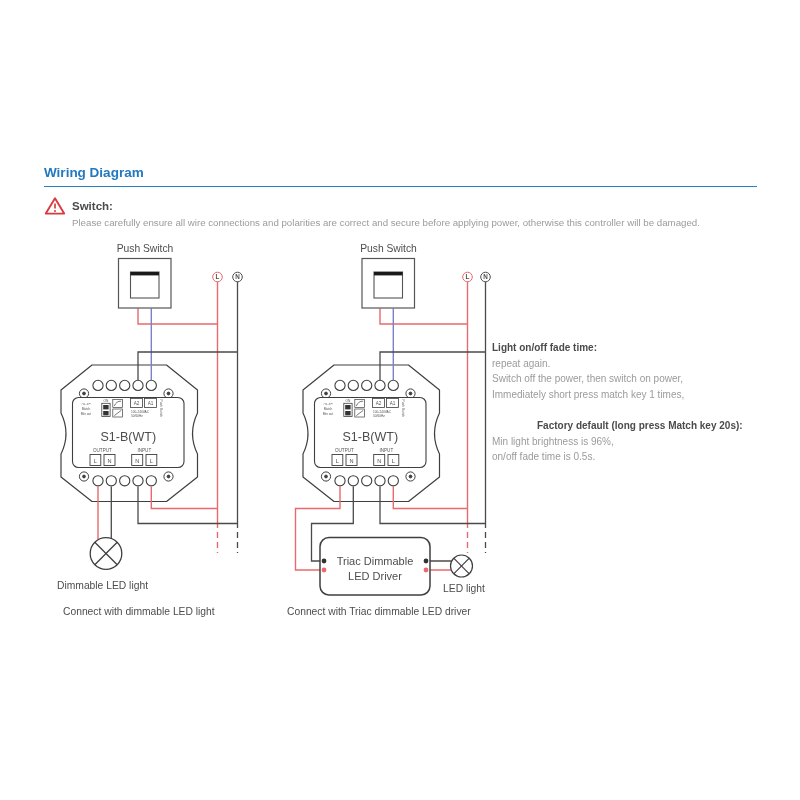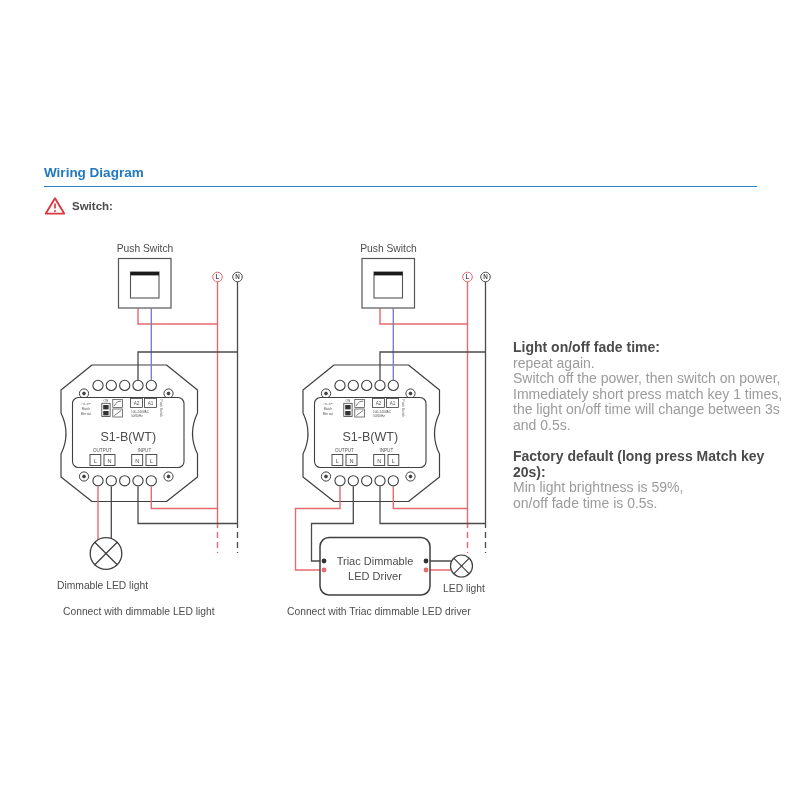--- a/index.html
+++ b/index.html
@@ -4,23 +4,23 @@
 <style>
   html,body{margin:0;padding:0;background:#fff;}
   .page{position:relative;width:800px;height:800px;background:#ffffff;overflow:hidden;
         font-family:"Liberation Sans",sans-serif;}
   .title{position:absolute;left:44px;top:165px;font-size:13.5px;font-weight:600;color:#2279c0;}
   .title-rule{position:absolute;left:44px;top:186px;width:713px;height:1px;background:#2b7fc3;}
   .caution-icon{position:absolute;left:44px;top:196px;}
   .caution-label{position:absolute;left:72px;top:200px;font-size:11.5px;color:#4b4b4b;font-weight:600;}
   .caution-text{position:absolute;left:72px;top:217px;font-size:9.7px;color:#9b9b9b;white-space:nowrap;}
   .diagram-svg{position:absolute;left:0;top:0;}
-  .notes{position:absolute;left:513px;top:340px;width:275px;font-size:14px;line-height:15.5px;color:#9b9b9b;}
+  .notes{position:absolute;left:492px;top:340px;width:275px;font-size:10px;line-height:15.5px;color:#9b9b9b;}
   .notes .bold{color:#4b4b4b;font-weight:700;}
-  .notes .gap{margin-top:16px;}
+  .notes .gap{margin-top:16px;margin-left:45px;}
   svg text{font-family:"Liberation Sans",sans-serif;fill:#4d4d4d;}
   text.lbl{font-size:10.3px;}
   text.badge{font-size:6.3px;font-weight:600;}
   text.model{font-size:12.5px;}
   text.tiny{font-size:3.2px;fill:#555;}
   text.tiny2{font-size:4.6px;fill:#555;}
   text.boxletter{font-size:5.6px;fill:#4d4d4d;}
   text.drv{font-size:11px;}
 </style>
 </head>
@@ -30,20 +30,21 @@
 
   <div class="title">Wiring Diagram</div>
   <div class="title-rule"></div>
 
   <svg class="caution-icon" width="22" height="20" viewBox="0 0 22 20">
     <path d="M11,2.2 L1.8,17.6 L20.2,17.6 Z" fill="none" stroke="#d93a3f" stroke-width="1.9" stroke-linejoin="round"></path>
     <line x1="11" y1="7.5" x2="11" y2="12.5" stroke="#d93a3f" stroke-width="1.7"></line>
     <circle cx="11" cy="15" r="1" fill="#d93a3f"></circle>
   </svg>
   <div class="caution-label">Switch:</div>
+  <div class="caution-text">Please carefully ensure all wire connections and polarities are correct and secure before applying power, otherwise this controller will be damaged.</div>
 
   <svg class="diagram-svg" width="800" height="800" viewBox="0 0 800 800">
 
     <g id="dimmer-module">
       <path d="M92,365 L166.5,365 L197.5,390 L197.5,413 Q187.5,433.5 197.5,454 L197.5,477 L166.5,501.5 L92,501.5 L61,477 L61,454 Q71,433.5 61,413 L61,390 Z" fill="#ffffff" stroke="#3f3f3f" stroke-width="1.2" stroke-linejoin="round"></path>
 
       <g fill="none" stroke="#3f3f3f" stroke-width="1">
         <circle cx="84" cy="393.5" r="4.6"></circle>
           <circle cx="168.5" cy="393.5" r="4.6"></circle>
         <circle cx="84" cy="476.5" r="4.6"></circle>
@@ -206,19 +207,18 @@
     </g>
     <text class="lbl" x="464" y="591.5" text-anchor="middle">LED light</text>
     <text class="lbl" x="287" y="614.5">Connect with Triac dimmable LED driver</text>
   </svg>
 
   <div class="notes">
     <div class="bold">Light on/off fade time:</div>
     <div>repeat again.</div>
     <div>Switch off the power, then switch on power,</div>
     <div>Immediately short press match key 1 times,</div>
-    <div>the light on/off time will change between 3s and 0.5s.</div>
     <div class="bold gap">Factory default (long press Match key 20s):</div>
-    <div>Min light brightness is 59%,</div>
+    <div>Min light brightness is 96%,</div>
     <div>on/off fade time is 0.5s.</div>
   </div>
 
 </div>
 
 </body></html>

